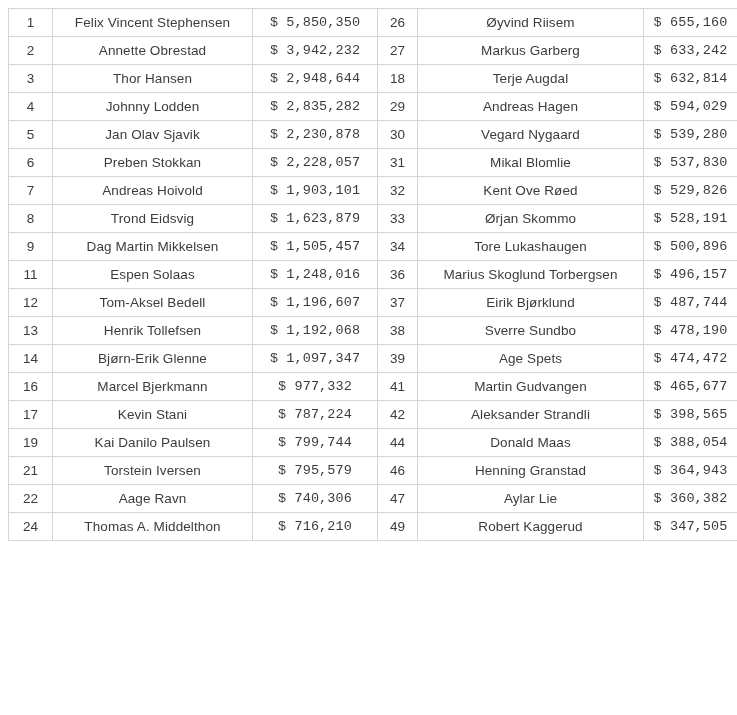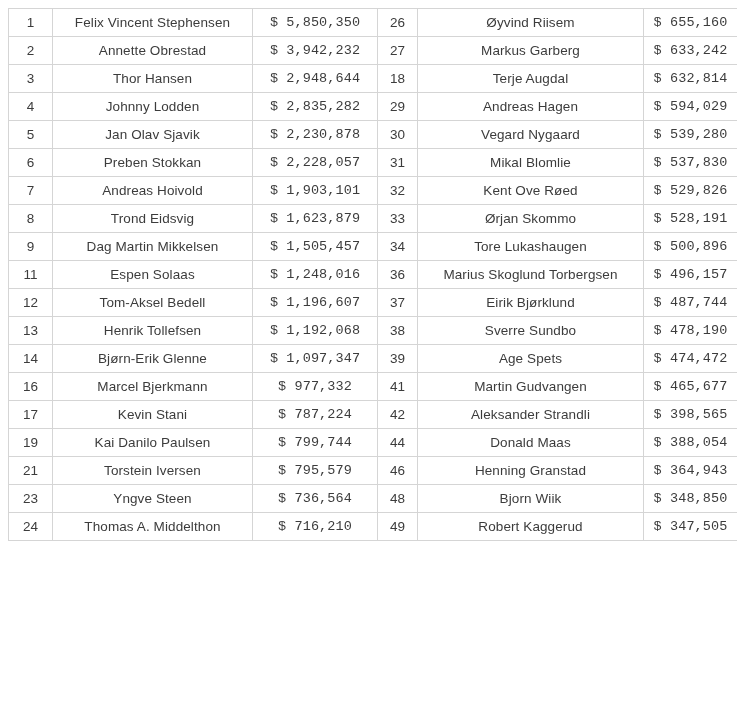--- a/index.html
+++ b/index.html
@@ -189,26 +189,26 @@
         </tr>
         <tr>
           <td class="rank">21</td>
           <td class="name">Torstein Iversen</td>
           <td class="money">$ 795,579</td>
           <td class="rank">46</td>
           <td class="name">Henning Granstad</td>
           <td class="money">$ 364,943</td>
         </tr>
         <tr>
-          <td class="rank">23</td>
-          <td class="name">Yngve Steen</td>
-          <td class="money">$ 736,564</td>
-          <td class="rank">48</td>
-          <td class="name">Bjorn Wiik</td>
-          <td class="money">$ 348,850</td>
+          <td class="rank">22</td>
+          <td class="name">Aage Ravn</td>
+          <td class="money">$ 740,306</td>
+          <td class="rank">47</td>
+          <td class="name">Aylar Lie</td>
+          <td class="money">$ 360,382</td>
         </tr>
         <tr>
           <td class="rank">24</td>
           <td class="name">Thomas A. Middelthon</td>
           <td class="money">$ 716,210</td>
           <td class="rank">49</td>
           <td class="name">Robert Kaggerud</td>
           <td class="money">$ 347,505</td>
         </tr>
       </tbody>

